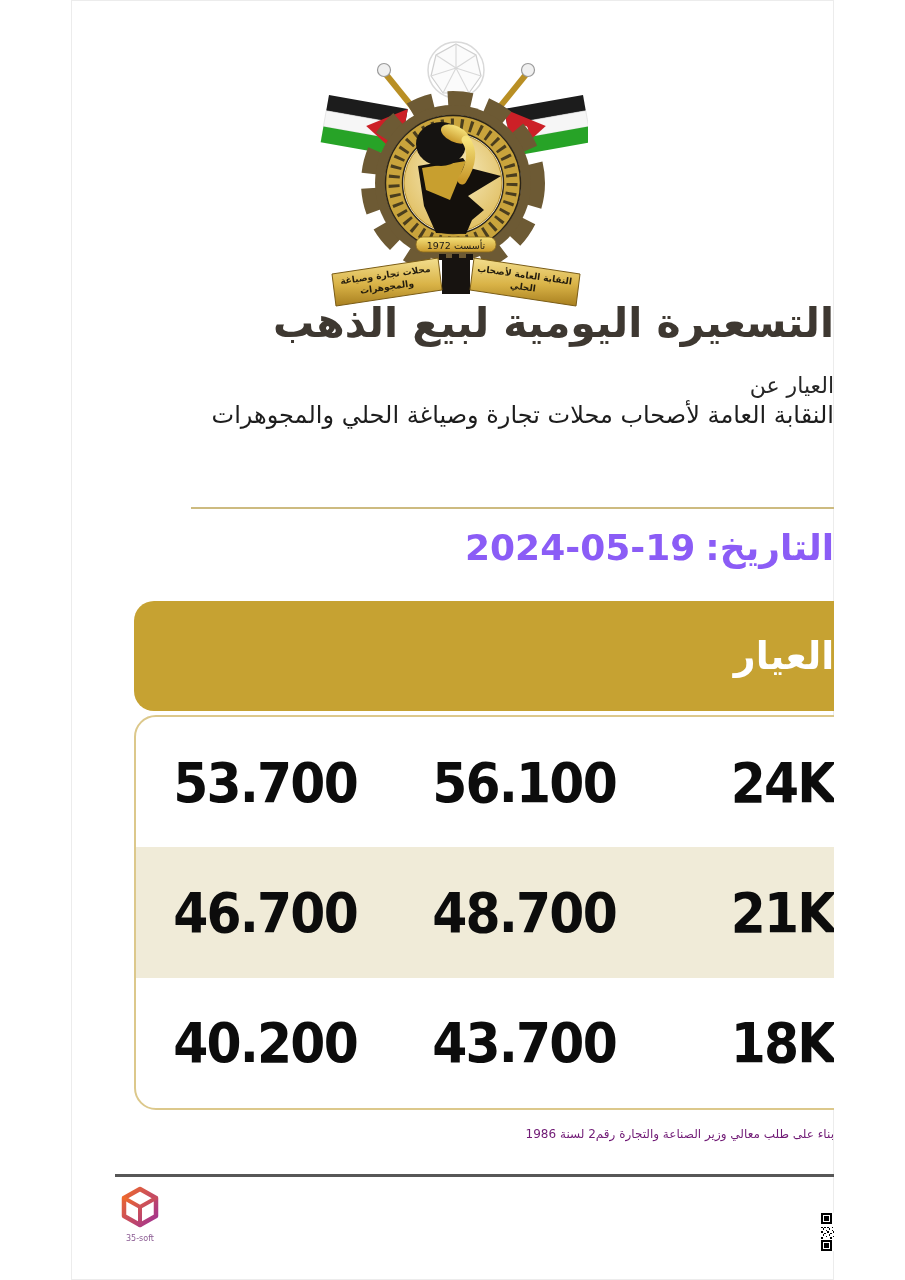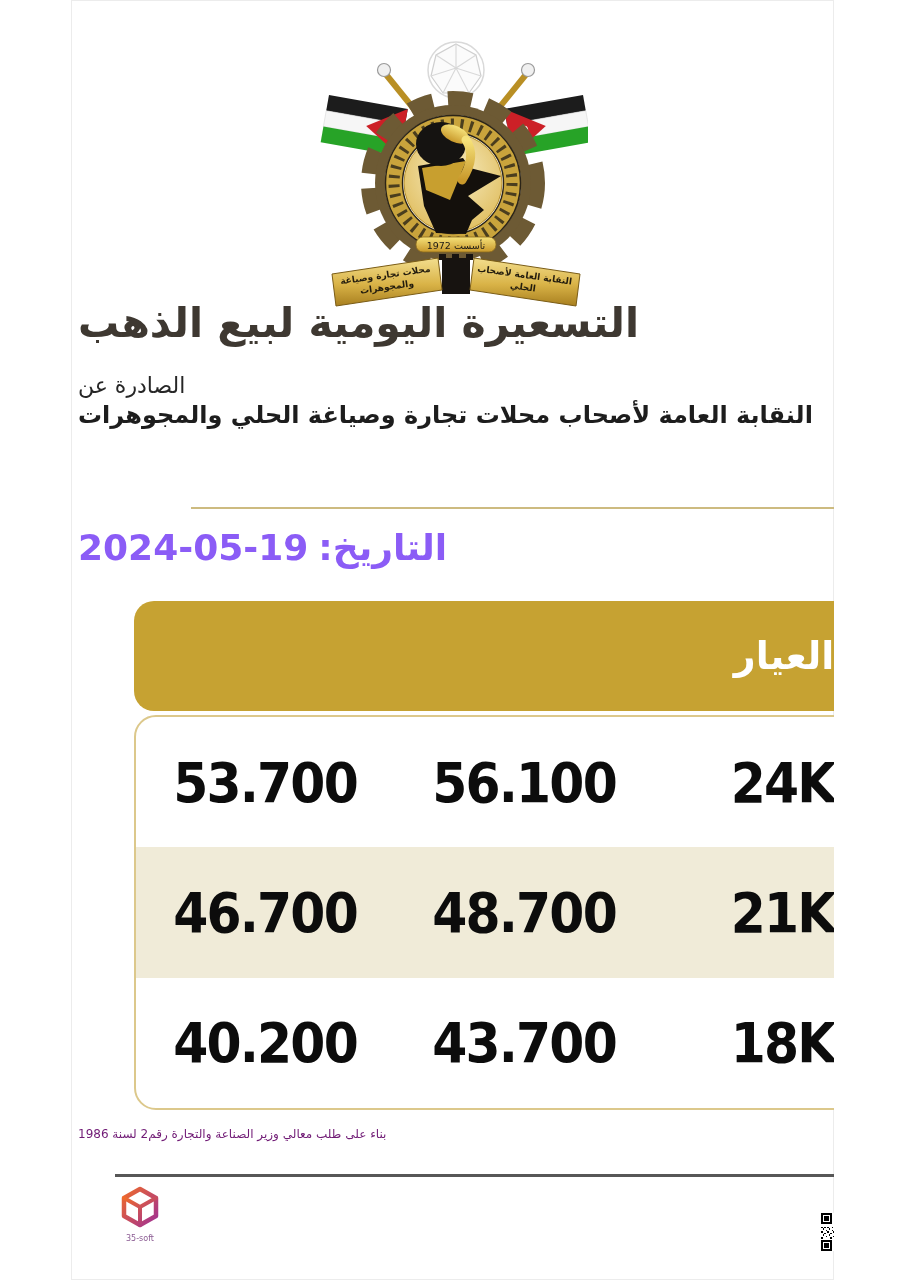--- a/index.html
+++ b/index.html
@@ -3,29 +3,29 @@
 <meta charset="utf-8">
 <style>
   * { margin:0; padding:0; box-sizing:border-box; }
   html,body { background:#fff; }
   body { font-family:"DejaVu Sans", sans-serif; }
   #page {
     position:relative; width:763px; height:1280px; margin:0 auto;
     background:#ffffff; overflow:hidden;
     box-shadow: inset 0 0 0 1px #ececec;
   }
-  .centered { position:absolute; left:7px; width:100%; text-align:left; }
+  .centered { position:absolute; left:0; width:100%; text-align:right; }
 
   
   #emblem { position:absolute; top:28px; left:50%; margin-left:-135px; width:270px; height:280px; }
 
   
   .main-title   { top:299px; font-size:41px; font-weight:700; color:#3e3831; letter-spacing:0; }
   .issued-by    { top:373px; font-size:22px; color:#262626; }
-  .org-line     { top:401px; font-size:24px; font-weight:700; color:#1d1d1d; }
+  .org-line     { top:401px; font-size:24px; font-weight:400; color:#1d1d1d; }
   .country-line { top:445px; font-size:31px; font-weight:700; color:#151515; }
   .gold-divider { position:absolute; top:507px; left:120px; width:665px; height:2px; background:#cdbb80; }
   .date-line    { top:527px; font-size:36px; font-weight:700; color:#8b5cf6; direction:rtl; }
   .date-line .v { padding-right:10px; }
 
   
   .thead {
     position:absolute; top:601px; left:63px; width:780px; height:110px;
     background:#c6a232; border-radius:20px;
     display:grid; grid-template-columns:repeat(3,1fr); direction:rtl;
@@ -154,21 +154,21 @@
     <g>
       <path d="M156,230 L262,246 L258,278 L152,262 Z" fill="url(#ribbonGrad)" stroke="#7a5c16" stroke-width="1"></path>
       <g transform="rotate(8 206 252)">
         <text x="206" y="250" font-size="9" text-anchor="middle" fill="#241d0e" font-weight="bold">النقابة العامة لأصحاب</text>
         <text x="206" y="262" font-size="9" text-anchor="middle" fill="#241d0e" font-weight="bold">الحلي</text>
       </g>
     </g>
   </svg>
 
   <div class="centered main-title" dir="rtl">التسعيرة اليومية لبيع الذهب</div>
-  <div class="centered issued-by" dir="rtl">الصادرة عن</div>
+  <div class="centered issued-by" dir="rtl">العيار عن</div>
   <div class="centered org-line" dir="rtl">النقابة العامة لأصحاب محلات تجارة وصياغة الحلي والمجوهرات</div>
   <div class="gold-divider"></div>
 
   <div class="centered date-line">
     <span>التاريخ:</span><span class="v">19-05-2024</span>
   </div>
 
   <div class="thead">
     <div>العيار</div>
   </div>

